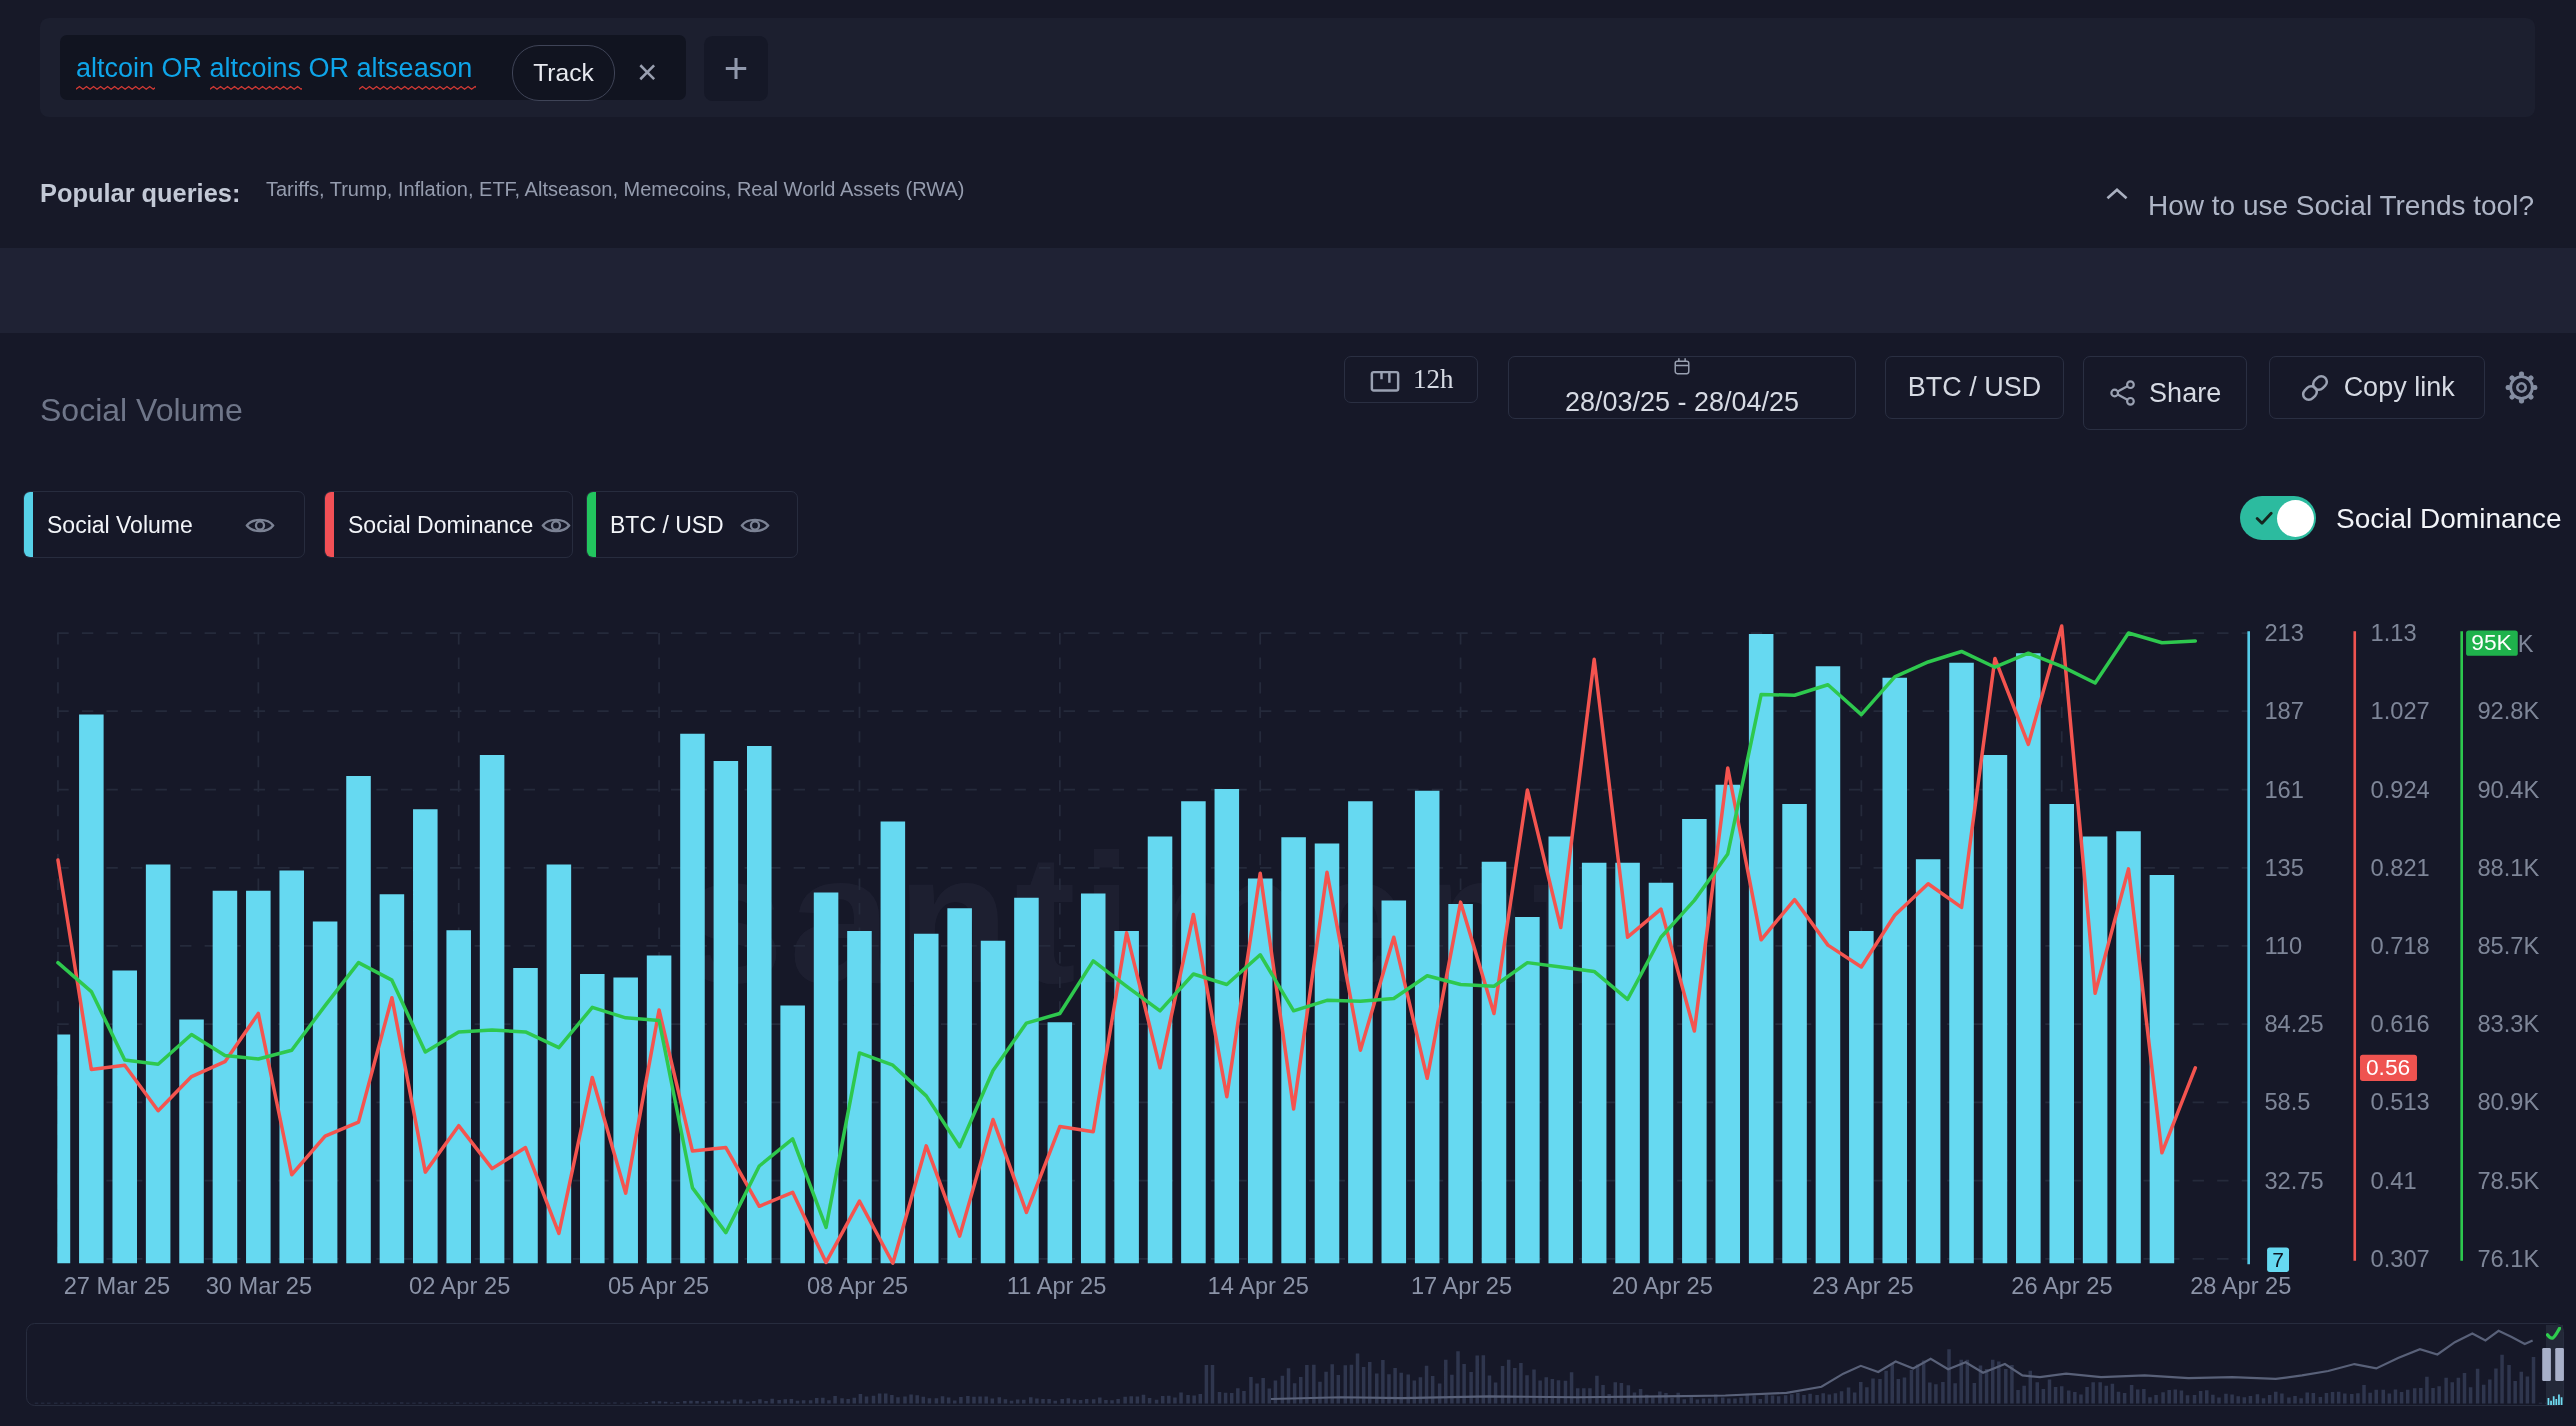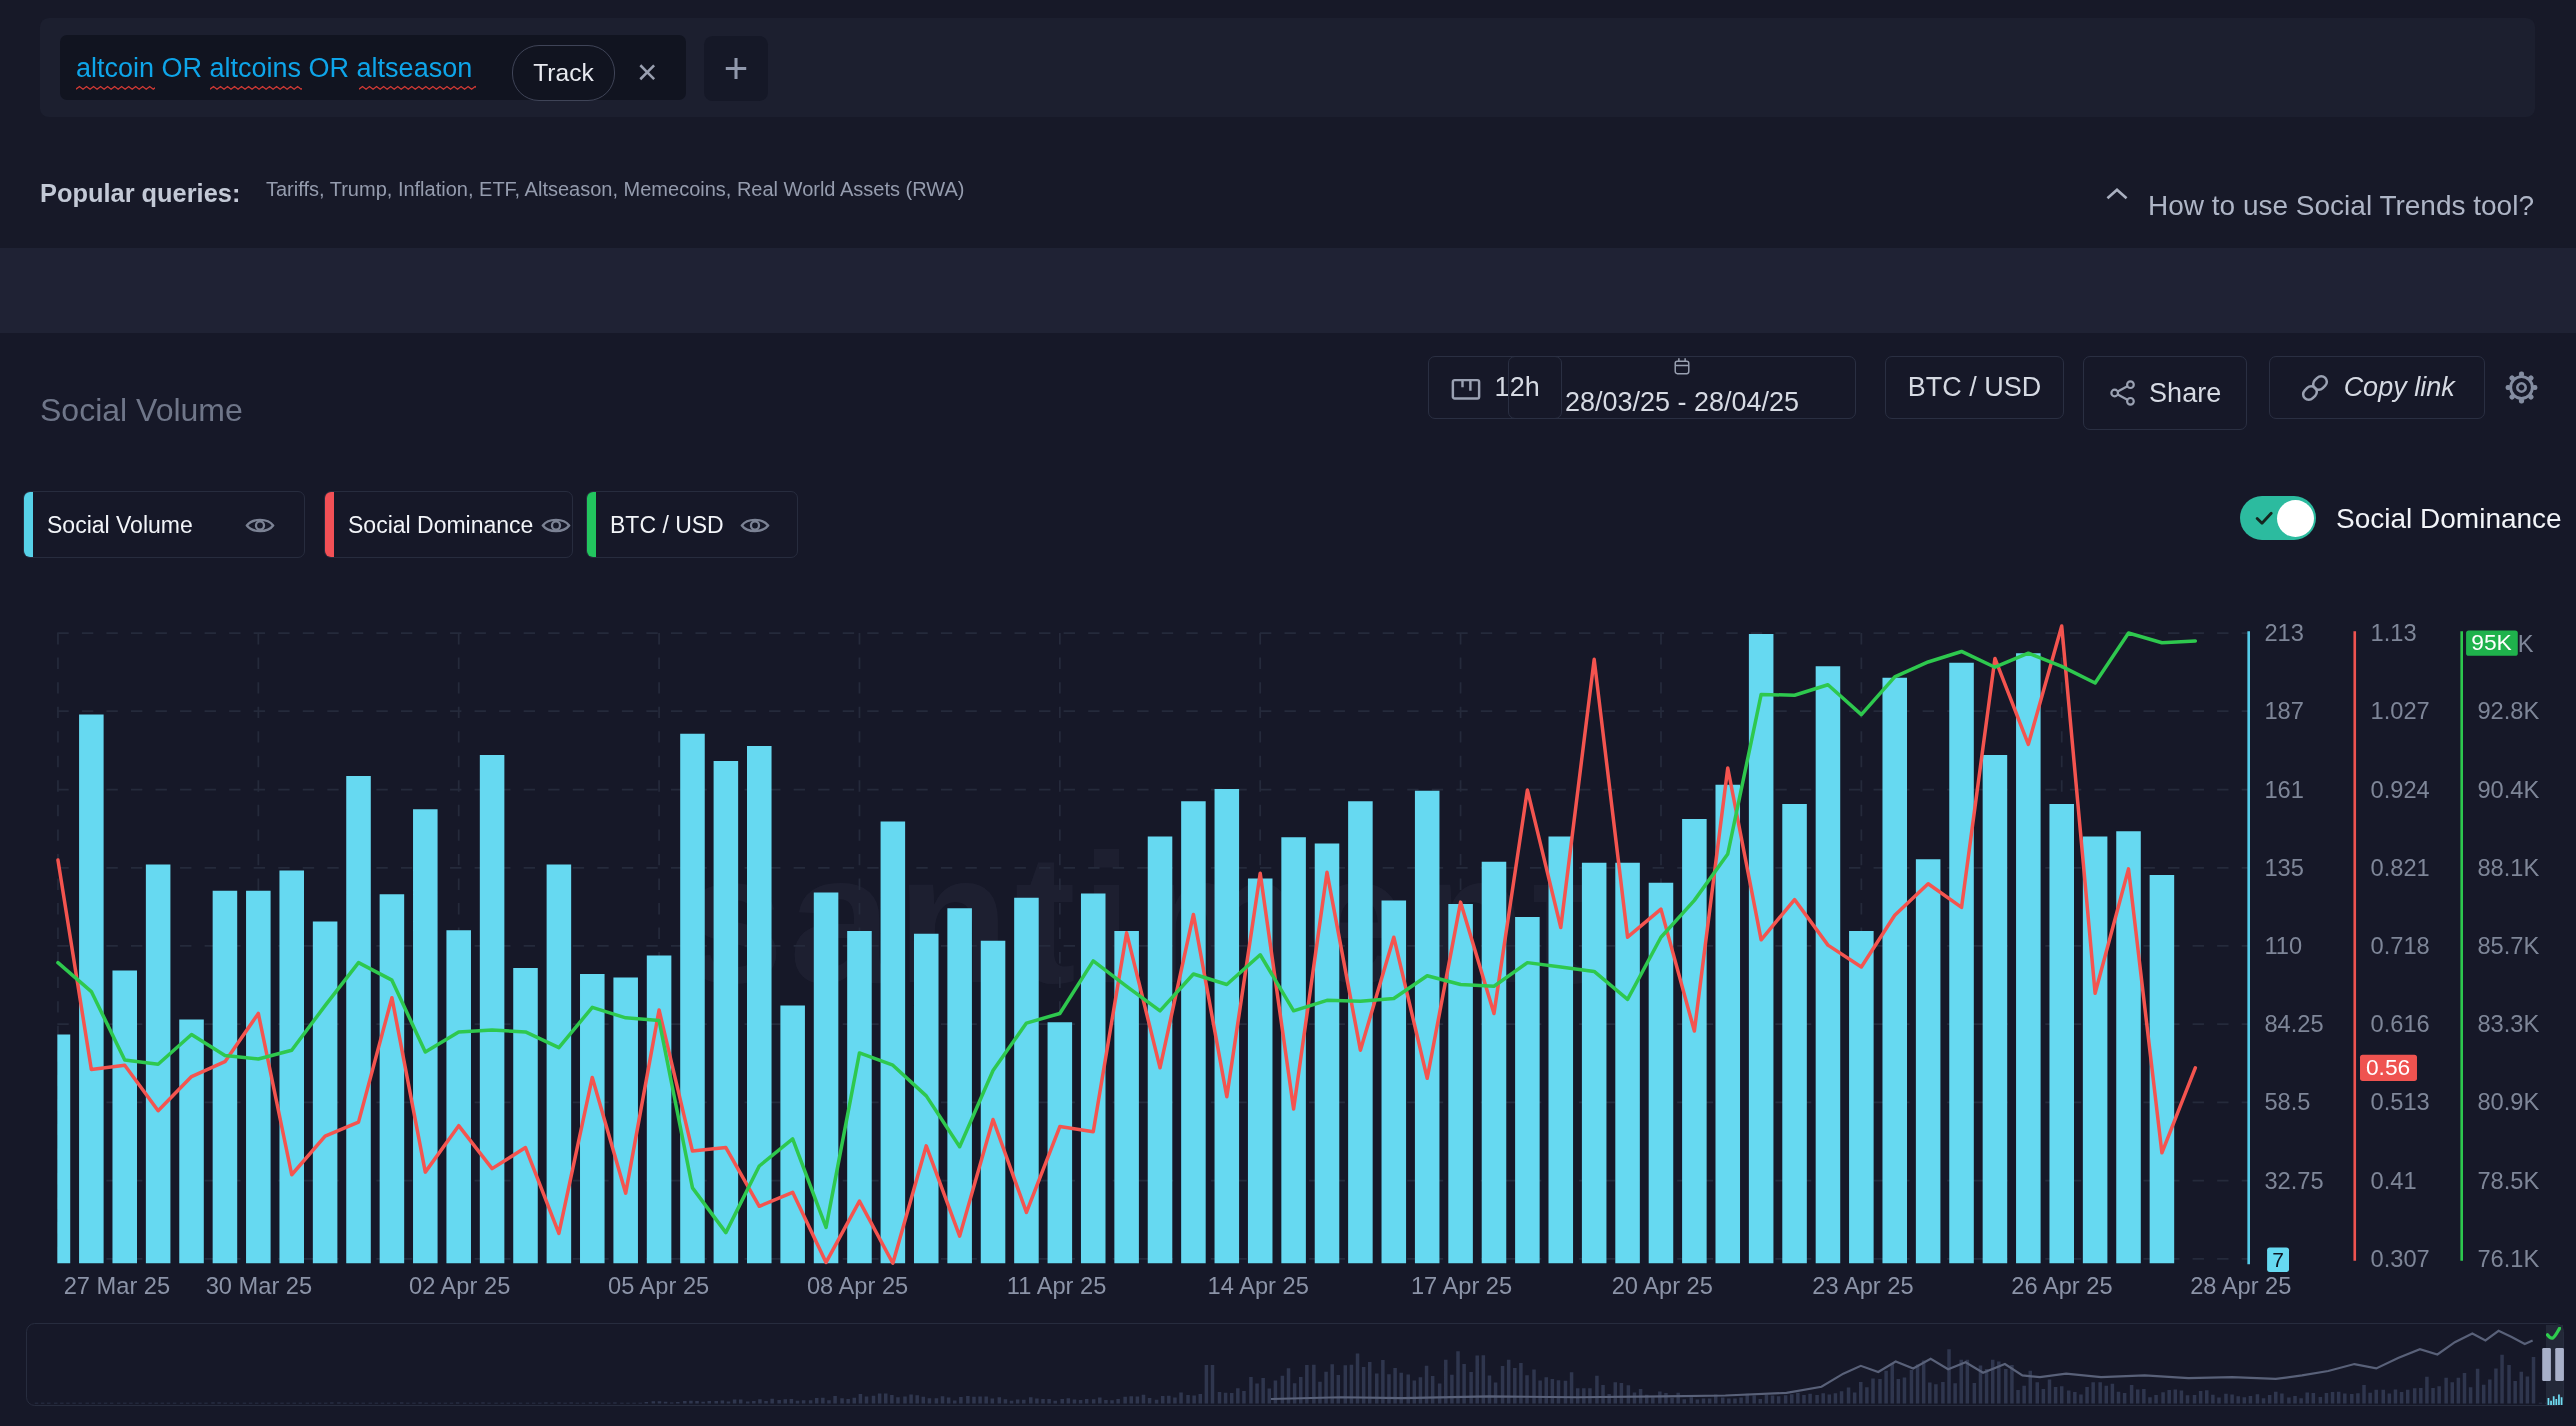--- a/index.html
+++ b/index.html
@@ -30,21 +30,21 @@
 <div class="abs" style="left:704px;top:36px;width:64px;height:65px;background:#151827;border-radius:8.8px;display:flex;align-items:center;justify-content:center;color:#9098ac;font-size:42px;font-weight:300;">+</div>
 
 <div class="abs" style="left:40px;top:179px;color:#c3c9d6;font-size:25.4px;font-weight:bold;">Popular queries:</div>
 <div class="abs" style="left:266px;top:178px;color:#959cae;font-size:20px;">Tariffs, Trump, Inflation, ETF, Altseason, Memecoins, Real World Assets (RWA)</div>
 <div class="abs" style="left:2104px;top:186px;"><svg width="26" height="16" viewBox="0 0 30 18">
       <path d="M4 14 L15 4 L26 14" fill="none" stroke="#aab0c0" stroke-width="3"></path>
     </svg></div>
 <div class="abs" style="left:2148px;top:178px;color:#aeb5c6;font-size:28px;margin-top:12px;">How to use Social Trends tool?</div>
 
 <div class="abs" style="left:40px;top:392px;color:#6f7689;font-size:32px;">Social Volume</div>
-<div class="btn" style="left:1428px;top:356px;width:134px;height:63px;">
+<div class="btn" style="left:1344px;top:356px;width:134px;height:47px;font-family:Liberation Serif, serif;">
     <svg width="32" height="28" viewBox="0 0 36 32">
       <rect x="3" y="7" width="30" height="21" rx="2" fill="none" stroke="#9aa1b2" stroke-width="2.8"></rect>
       <path d="M14 7 V15 M23 7 V19" fill="none" stroke="#9aa1b2" stroke-width="2.8"></path>
     </svg>
     <span>12h</span>
   </div>
 <div class="btn" style="left:1508px;top:356px;width:348px;height:63px;flex-direction:column;">
     <svg width="28" height="30" viewBox="0 0 32 34">
       <rect x="3" y="8" width="26" height="24" rx="4" fill="none" stroke="#9aa1b2" stroke-width="2.8"></rect>
       <path d="M3 16.5 H29 M10 2.5 V8 M22 2.5 V8" stroke="#9aa1b2" stroke-width="2.8" fill="none"></path>
@@ -54,21 +54,21 @@
 <div class="btn" style="left:1885px;top:356px;width:179px;height:63px;">BTC / USD</div>
 <div class="btn" style="left:2083px;top:356px;width:164px;height:74px;">
     <svg width="28" height="28" viewBox="0 0 32 32">
       <circle cx="6.5" cy="16" r="3.8" fill="none" stroke="#9aa1b2" stroke-width="2.5"></circle>
       <circle cx="24.5" cy="6.5" r="3.8" fill="none" stroke="#9aa1b2" stroke-width="2.5"></circle>
       <circle cx="24.5" cy="25.5" r="3.8" fill="none" stroke="#9aa1b2" stroke-width="2.5"></circle>
       <path d="M10 14.2 L21 8.3 M10 17.8 L21 23.7" stroke="#9aa1b2" stroke-width="2.5"></path>
     </svg>
     <span>Share</span>
   </div>
-<div class="btn" style="left:2269px;top:356px;width:216px;height:63px;font-style:italic;">
+<div class="btn" style="left:2269px;top:356px;width:216px;height:63px;">
     <svg width="32" height="32" viewBox="0 0 37 37">
       <g transform="rotate(45 18.5 18.5)" fill="none" stroke="#9aa1b2" stroke-width="2.9">
         <rect x="12" y="1.8" width="13" height="17" rx="6.5"></rect>
         <rect x="12" y="18.2" width="13" height="17" rx="6.5"></rect>
       </g>
     </svg>
     <span>Copy link</span>
   </div>
 <div class="abs" style="left:2504px;top:370px;"><svg width="35" height="35" viewBox="-20 -20 40 40">
       <g fill="#848da1">

